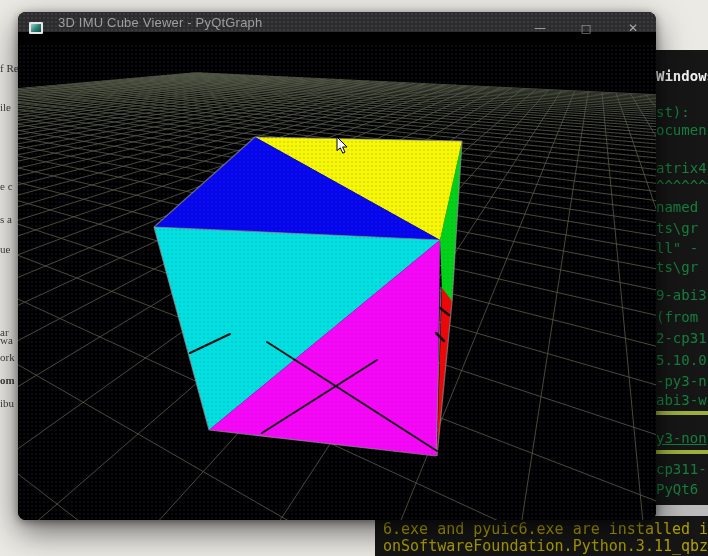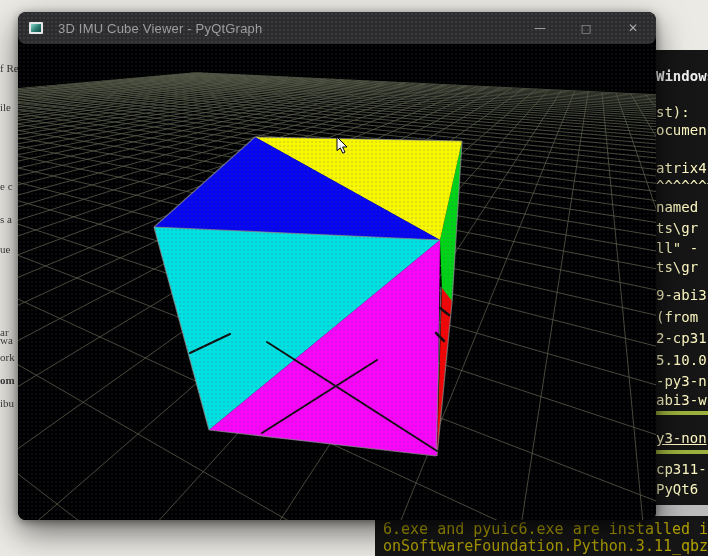--- a/index.html
+++ b/index.html
@@ -13,40 +13,40 @@
     position:absolute;left:0;width:19px;overflow:hidden;white-space:nowrap;
     font-family:"Liberation Serif",serif;font-size:11px;color:#3e3e3e;
   }
   
   .terminal{
     position:absolute;left:375px;top:50px;width:333px;height:506px;
     background:#161616;border-top-left-radius:8px;
   }
   .term-line{
     position:absolute;left:281px;white-space:pre;
-    font-family:"DejaVu Sans Mono",monospace;font-size:14px;color:#fef9c3;
+    font-family:"DejaVu Sans Mono",monospace;font-size:14px;color:#15803d;
   }
   .term-line.bold{font-weight:bold;color:#f2f2f2;}
   .term-line.warn{left:8px;font-size:15px;color:#b1a100;}
   .progress-bar{position:absolute;left:0;right:0;height:4px;background:#9cb13c;}
   .term-scrollbar{
     position:absolute;left:272px;top:455px;width:61px;height:11px;
     background:#bcbcbc;border-radius:6px 0 0 6px;
   }
   
   .window{
     position:absolute;left:18px;top:12px;width:638px;height:508px;
     border-radius:8px;overflow:hidden;background:#000;
     box-shadow:0 12px 32px rgba(0,0,0,.55), 0 2px 8px rgba(0,0,0,.4);
   }
   .titlebar{
-    position:relative;height:32px;background-color:#2c2c2c;
+    position:relative;height:20px;background-color:#2c2c2c;
     background-image:radial-gradient(rgba(95,95,135,.28) 1px, transparent 1.2px);
     background-size:4px 4px;
-    display:flex;align-items:center;border-radius:8px;
+    display:flex;align-items:center;
   }
   .winicon{
     position:absolute;left:11px;top:10px;width:14px;height:12px;
     background:linear-gradient(135deg,#8fd8cc 0%,#2a7d72 55%,#134c44 100%);
     border:2px solid #e6e6e6;border-radius:1px;box-sizing:border-box;
   }
   .title{margin-left:40px;font-size:13px;color:#9e9e9e;letter-spacing:.2px;}
   .ctrl{
     position:absolute;top:0;width:34px;height:32px;display:flex;
     align-items:center;justify-content:center;color:#a8a8a8;font-size:12px;

